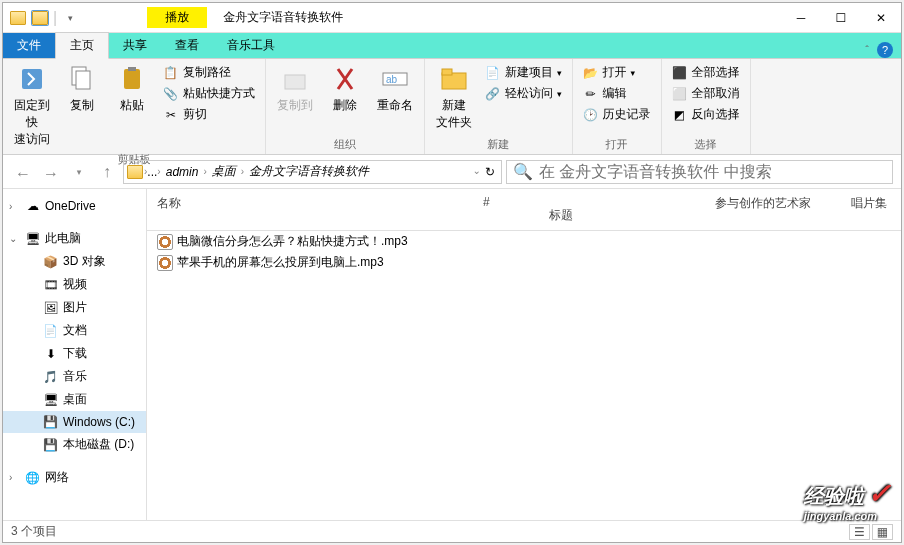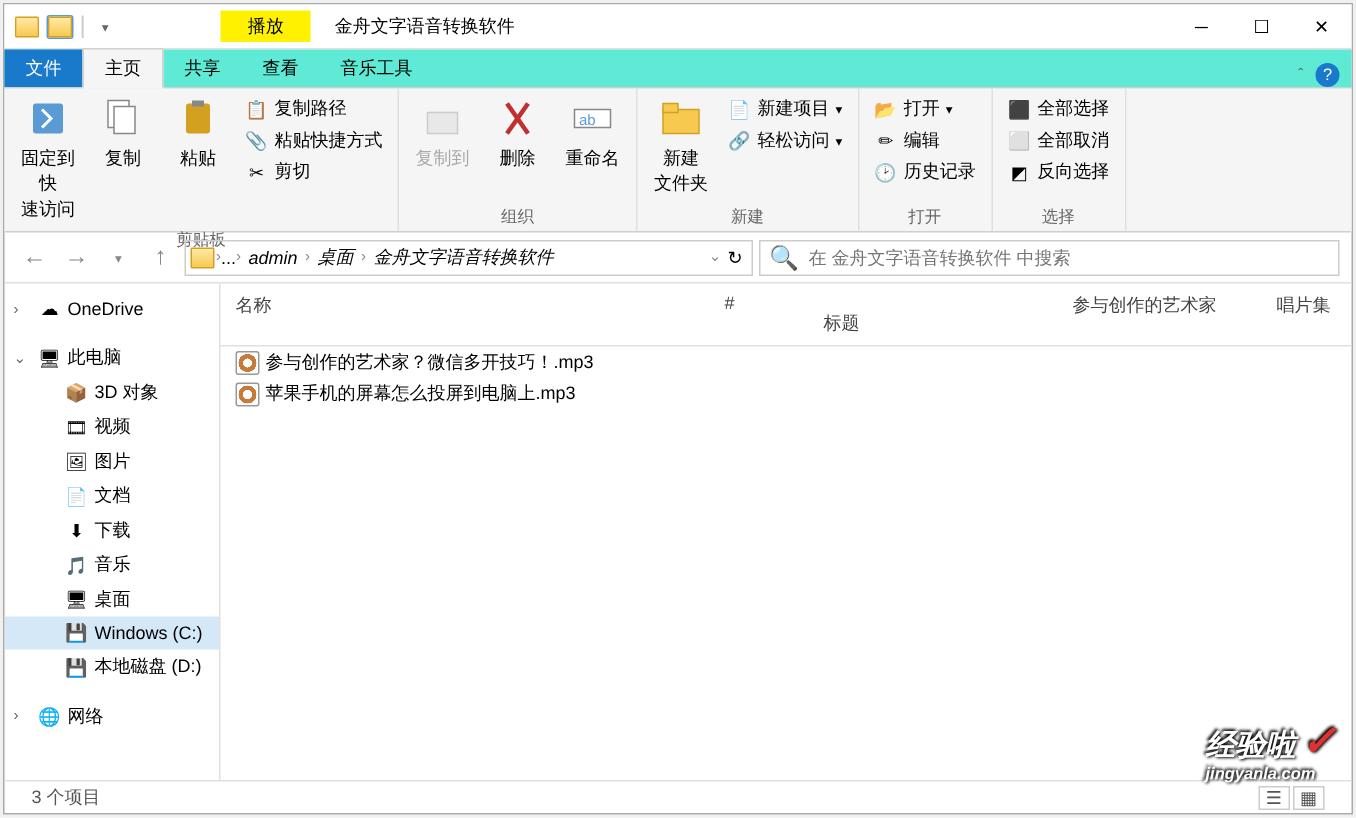--- a/index.html
+++ b/index.html
@@ -31,40 +31,40 @@
 .rsmall { display: flex; flex-direction: column; gap: 2px; padding: 2px; }
 .rrow { display: flex; align-items: center; gap: 4px; font-size: 12px; padding: 1px 2px; cursor: pointer; white-space: nowrap; }
 .rrow .sico { width: 16px; height: 16px; display: flex; align-items: center; justify-content: center; }
 
 .nav { height: 34px; display: flex; align-items: center; padding: 4px 8px; gap: 4px; border-bottom: 1px solid #e0e0e0; }
 .navarrow { width: 24px; height: 24px; display: flex; align-items: center; justify-content: center; color: #888; }
 .breadcrumb { flex: 1; height: 24px; border: 1px solid #ccc; display: flex; align-items: center; font-size: 12px; padding: 0 2px; max-width: 380px; }
 .bc-item { padding: 0 5px; cursor: pointer; font-style: italic; }
 .bc-sep { color: #888; font-size: 10px; }
 .searchbox { height: 24px; border: 1px solid #ccc; flex: 1; display: flex; align-items: center; padding: 0 6px; gap: 6px; }
-.searchbox input { border: none; outline: none; font-size: 12px; flex: 1; color: #be185d; }
+.searchbox input { border: none; outline: none; font-size: 16px; flex: 1; color: #be185d; }
 
 .body { flex: 1; display: flex; overflow: hidden; }
 .tree { width: 178px; border-right: 1px solid #e0e0e0; overflow-y: auto; font-size: 12px; padding: 6px 0; }
 .tree-item { display: flex; align-items: center; gap: 4px; padding: 3px 6px 3px 20px; cursor: pointer; white-space: nowrap; }
 .tree-item.sub { padding-left: 40px; }
 .tree-item.sel { background: #d4e8f7; }
 .tree-item .ticon { width: 16px; height: 16px; display: flex; align-items: center; justify-content: center; }
 .tree-exp { width: 12px; font-size: 10px; color: #666; margin-left: -14px; }
 
 .files { flex: 1; display: flex; flex-direction: column; }
 .cols { display: flex; border-bottom: 1px solid #e0e0e0; font-size: 12px; color: #444; gap: 16px; }
 .col { padding: 6px 10px; border-right: 1px solid transparent; }
 .col1 { width: 310px; } .col2 { width: 50px; } .col3 { width: 150px; margin-top: 12px; } .col4 { width: 120px; } .col5 { width: 60px; }
 .filelist { flex: 1; }
 .frow { display: flex; align-items: center; padding: 2px 10px; font-size: 12px; gap: 4px; }
 .frow.sel { background: #cce8ff; }
 .ficon { width: 16px; height: 16px; background: radial-gradient(circle, #fff 30%, #c77b3a 31%, #c77b3a 60%, #fff 61%); border: 1px solid #999; border-radius: 2px; }
 
-.status { height: 22px; border-top: 1px solid #e0e0e0; display: flex; align-items: center; font-size: 12px; padding: 0 18px; color: #555; justify-content: space-between;}
+.status { height: 22px; border-top: 1px solid #e0e0e0; display: flex; align-items: center; font-size: 12px; padding: 0 8px; color: #555; justify-content: space-between;}
 .watermark { position: absolute; right: 10px; bottom: 20px; font-size: 14px; color: #fff; text-shadow: 1px 1px 2px #000, -1px -1px 2px #000; font-weight: bold; font-style: italic; pointer-events: none; }
 .watermark .cn { font-size: 20px; }
 .watermark .check { color: #e03030; font-size: 28px; }
 
 svg { display: block; }
 </style>
 </head>
 <body>
 
 <div class="window">
@@ -339,21 +339,21 @@
       <div class="cols">
         <div class="col col1">名称</div>
         <div class="col col2">#</div>
         <div class="col col3">标题</div>
         <div class="col col4">参与创作的艺术家</div>
         <div class="col col5">唱片集</div>
       </div>
       <div class="filelist">
         <div class="frow">
           <span class="ficon"></span>
-          <span>参与创作的艺术家？微信多开技巧！.mp3</span>
+          <span>电脑微信分身怎么弄？粘贴快捷方式！.mp3</span>
         </div>
         <div class="frow">
           <span class="ficon"></span>
           <span>苹果手机的屏幕怎么投屏到电脑上.mp3</span>
         </div>
       </div>
     </div>
   </div>
 
   <div class="status">

